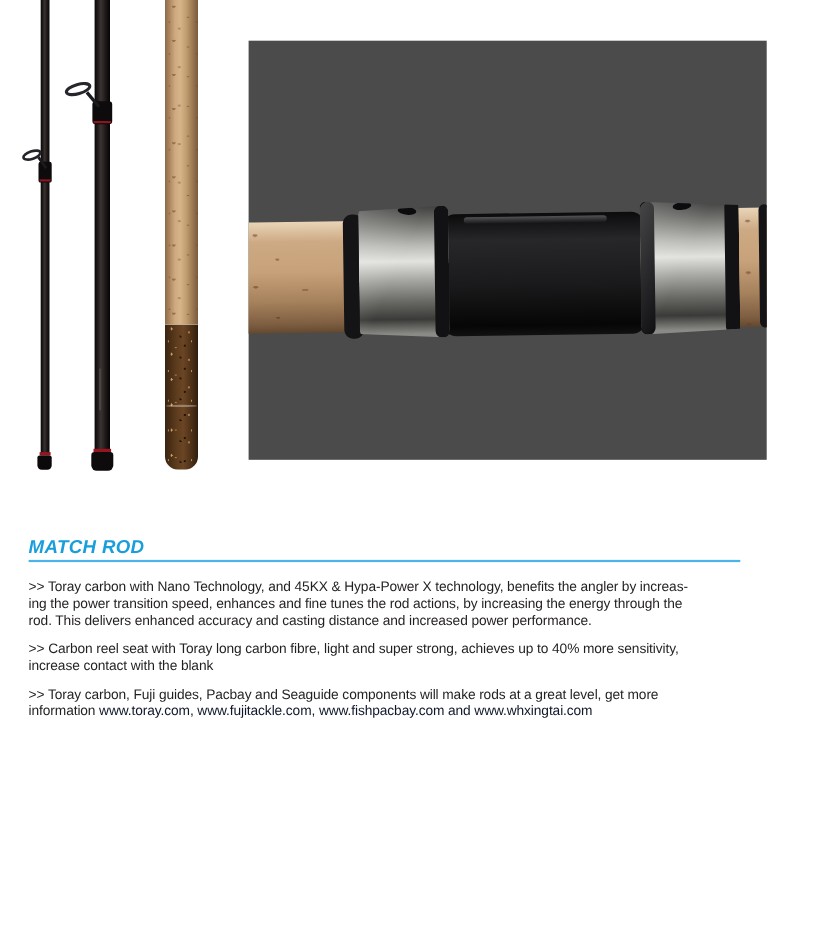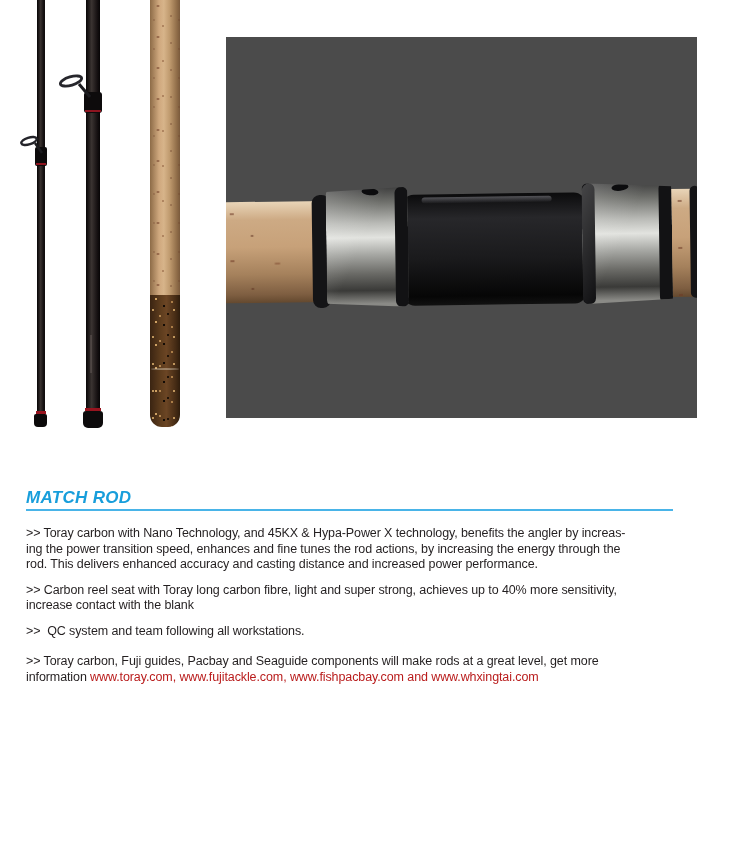--- a/index.html
+++ b/index.html
@@ -86,21 +86,21 @@
   
   .content{position:absolute;left:26px;top:487px;width:652px;}
   .sec-title{margin:0;font-style:italic;font-weight:bold;font-size:17px;line-height:21px;
     color:#189edb;letter-spacing:.3px;}
   .title-rule{width:647px;height:2px;background:#49b4e8;margin-top:1px;}
   .body-block{margin-top:15px;}
   .para{margin:0 0 10px;font-size:12.5px;line-height:15.5px;color:#231f20;
     letter-spacing:-0.1px;font-weight:normal;}
   .prewrap{white-space:pre-wrap;}
   .mb-lg{margin-bottom:15px;}
-  .link{color:#b91c1c;text-decoration:none;cursor:pointer;}
+  .link{color:#0f172a;text-decoration:none;cursor:pointer;}
 </style>
 </head>
 <body>
 
 <div class="screen">
 
   <div class="photo-left">
     <div class="rod1-body"></div>
     <div class="rod1-wrap"></div>
     <div class="rod1-red"></div>
@@ -147,18 +147,17 @@
 
   <div class="content">
     <h2 class="sec-title">MATCH ROD</h2>
     <div class="title-rule"></div>
     <div class="body-block">
       <p class="para prewrap">&gt;&gt; Toray carbon with Nano Technology, and 45KX &amp; Hypa-Power X technology, benefits the angler by increas-
 ing the power transition speed, enhances and fine tunes the rod actions, by increasing the energy through the
 rod. This delivers enhanced accuracy and casting distance and increased power performance.</p>
       <p class="para prewrap">&gt;&gt; Carbon reel seat with Toray long carbon fibre, light and super strong, achieves up to 40% more sensitivity,
 increase contact with the blank</p>
-      <p class="para prewrap mb-lg">&gt;&gt;  QC system and team following all workstations.</p>
       <p class="para"><span>&gt;&gt; Toray carbon, Fuji guides, Pacbay and Seaguide components will make rods at a great level, get more</span><br><span>information </span><a class="link">www.toray.com</a><span class="link">, </span><a class="link">www.fujitackle.com</a><span class="link">, </span><a class="link">www.fishpacbay.com</a><span class="link"> and </span><a class="link">www.whxingtai.com</a></p>
     </div>
   </div>
 
 </div>
 
 </body></html>

